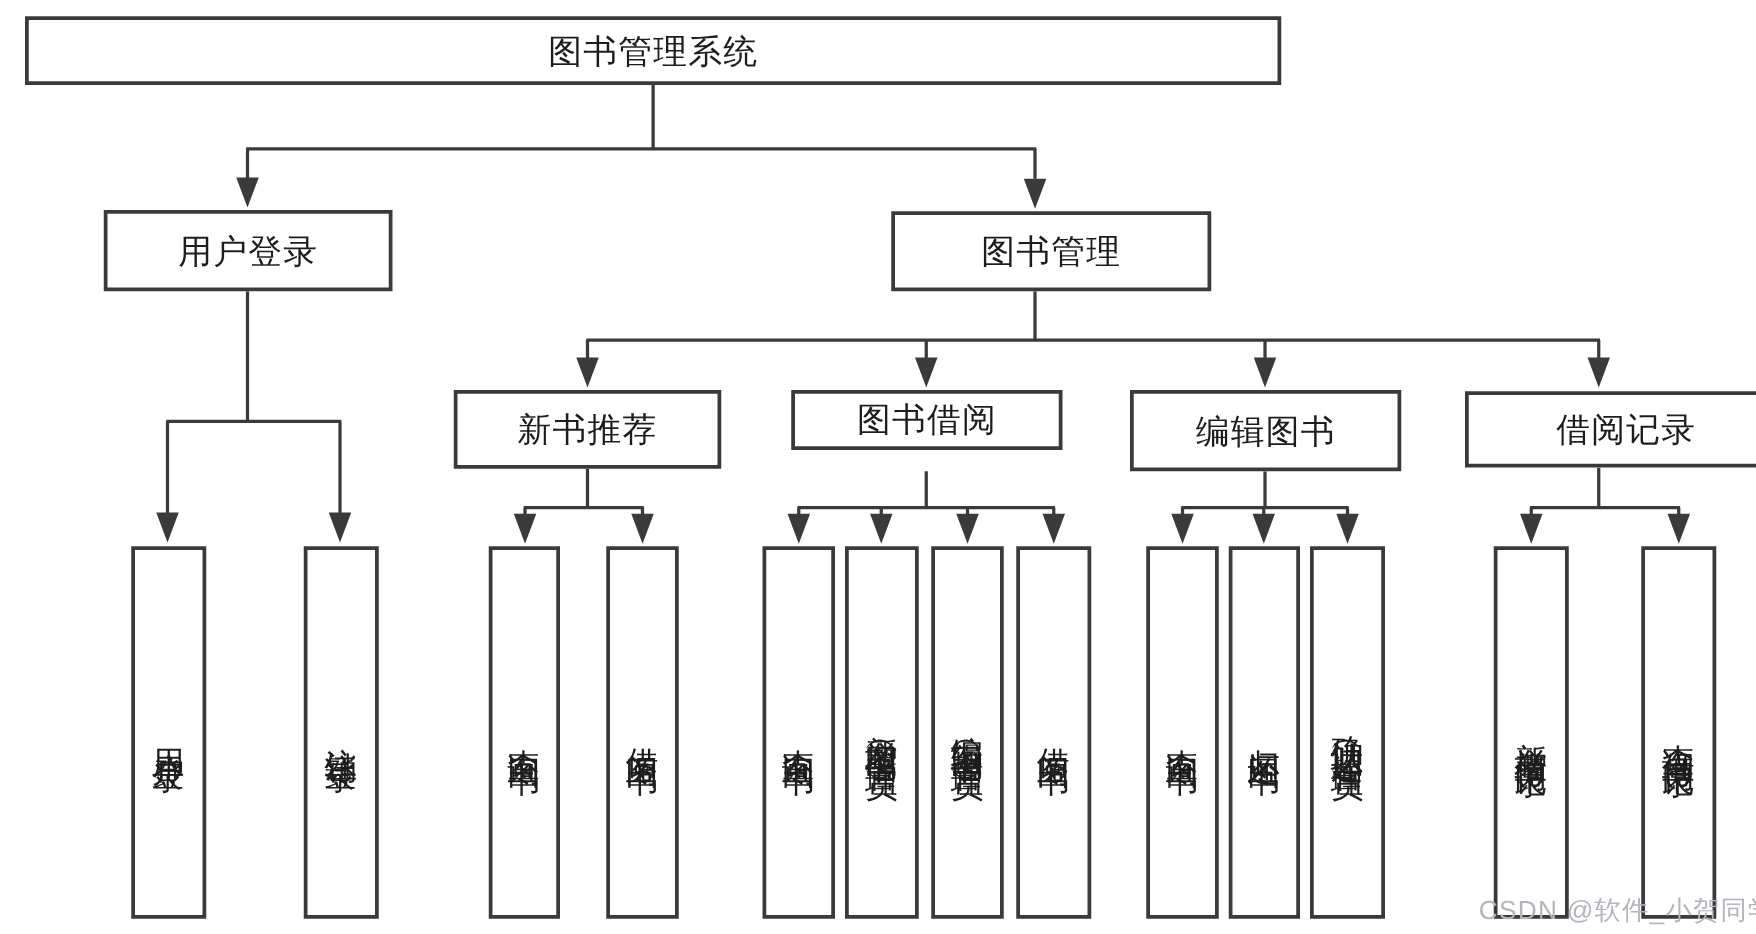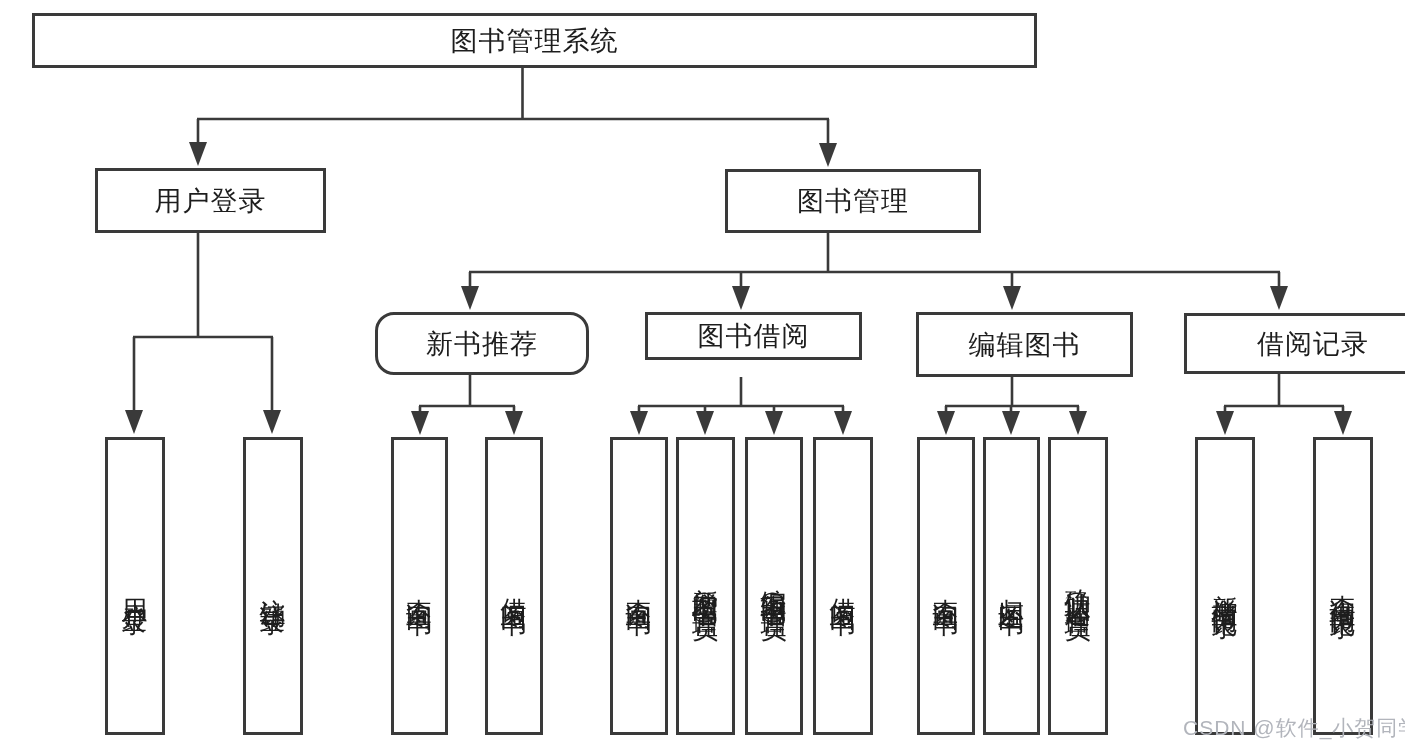--- a/index.html
+++ b/index.html
@@ -18,37 +18,37 @@
   }
   .node {
     position: absolute;
     box-sizing: border-box;
     border: 3px solid #3a3a3a;
     background: #ffffff;
     color: #1d1d1d;
     display: grid;
     place-items: center;
   }
-  .hbox { font-size: 27px; letter-spacing: 1px; margin-left: 12px; }
+  .hbox { font-size: 27px; letter-spacing: 1px; }
   .vbox { top: 437px; height: 298px; }
   .vbox > span {
     writing-mode: vertical-rl;
     text-orientation: mixed;
     font-size: 26px;
     line-height: 1;
     letter-spacing: 4px;
     white-space: nowrap;
   }
   
   .n-root    { left: 20px;   top: 13px;  width: 1005px; height: 55px; }
   
   .n-login   { left: 83px;   top: 168px; width: 231px;  height: 65px; }
   .n-mgmt    { left: 713px;  top: 169px; width: 256px;  height: 64px; }
   
-  .n-rec     { left: 363px;  top: 312px; width: 214px;  height: 63px; border-radius: 19px; }
+  .n-rec     { left: 363px;  top: 312px; width: 214px;  height: 63px; }
   .n-borrow  { left: 633px;  top: 312px; width: 217px;  height: 48px; }
   .n-current { left: 904px;  top: 312px; width: 217px;  height: 65px; }
   .n-record  { left: 1172px; top: 313px; width: 258px;  height: 61px; }
   
   .n-l1  { left: 105px;  width: 60px; }
   .n-l2  { left: 243px;  width: 60px; }
   .n-l3  { left: 391px;  width: 57px; }
   .n-l4  { left: 485px;  width: 58px; }
   .n-l5  { left: 610px;  width: 58px; }
   .n-l6  { left: 676px;  width: 59px; }

